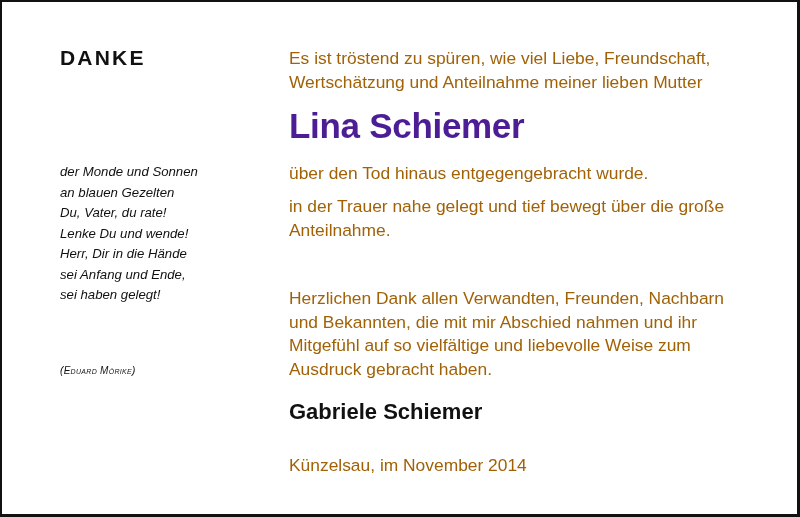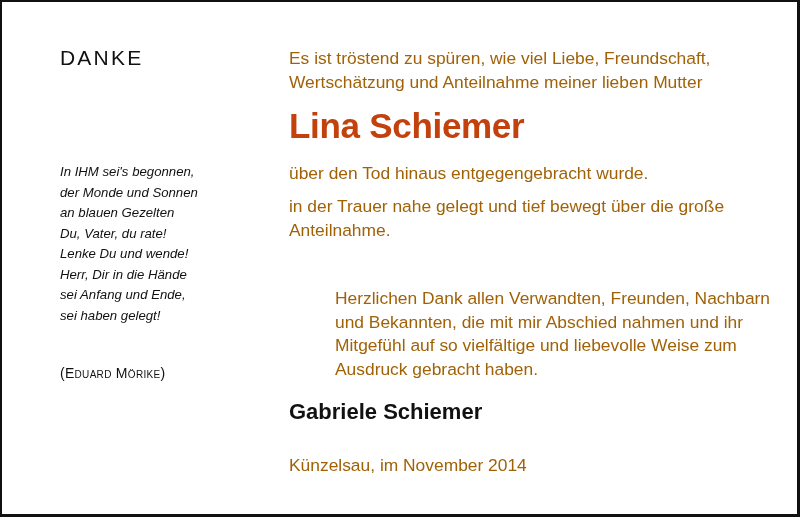--- a/index.html
+++ b/index.html
@@ -30,42 +30,43 @@
       left: 58px;
       top: 0;
       width: 200px;
     }
     .danke {
       position: absolute;
       top: 44px;
       left: 0;
       font-size: 21px;
       letter-spacing: 2.2px;
-      font-weight: normal;
+      font-weight: bold;
       color: #111;
       white-space: nowrap;
     }
     .poem {
       position: absolute;
       top: 160px;
       left: 0;
       font-style: italic;
       font-size: 13.2px;
       line-height: 20.5px;
       color: #111;
       white-space: nowrap;
     }
     .poem-line {
       display: block;
     }
     .poem-author {
       position: absolute;
       top: 363px;
       left: 0;
-      font-size: 14px;
+      font-style: italic;
+      font-size: 10px;
       letter-spacing: 0.3px;
       color: #111;
       white-space: nowrap;
       font-variant: small-caps;
     }
     .right-col {
       position: absolute;
       left: 287px;
       top: 0;
       width: 500px;
@@ -82,39 +83,38 @@
       top: 45px;
       left: 0;
     }
     .name {
       position: absolute;
       top: 102px;
       left: 0;
       font-size: 35px;
       font-weight: bold;
       letter-spacing: -0.3px;
-      color: #c2410c;
+      color: #4c1d95;
       white-space: nowrap;
       line-height: 44px;
     }
     .after-name {
       position: absolute;
       top: 160px;
       left: 0;
     }
     .para1 {
       position: absolute;
       top: 193px;
       left: 0;
     }
     .para2 {
       position: absolute;
       top: 285px;
       left: 0;
-      margin-left: 46px;
     }
     .signature {
       position: absolute;
       top: 397px;
       left: 0;
       font-size: 22px;
       font-weight: bold;
       color: #111;
       white-space: nowrap;
     }
@@ -126,21 +126,20 @@
   </style>
 </head>
 <body>
 
 <div class="card">
 
   <div class="left-col">
     <div class="danke">DANKE</div>
 
     <div class="poem">
-      <span class="poem-line">In IHM sei's begonnen,</span>
       <span class="poem-line">der Monde und Sonnen</span>
       <span class="poem-line">an blauen Gezelten</span>
       <span class="poem-line">Du, Vater, du rate!</span>
       <span class="poem-line">Lenke Du und wende!</span>
       <span class="poem-line">Herr, Dir in die Hände</span>
       <span class="poem-line">sei Anfang und Ende,</span>
       <span class="poem-line">sei haben gelegt!</span>
     </div>
 
     <div class="poem-author">(Eduard Mörike)</div>

